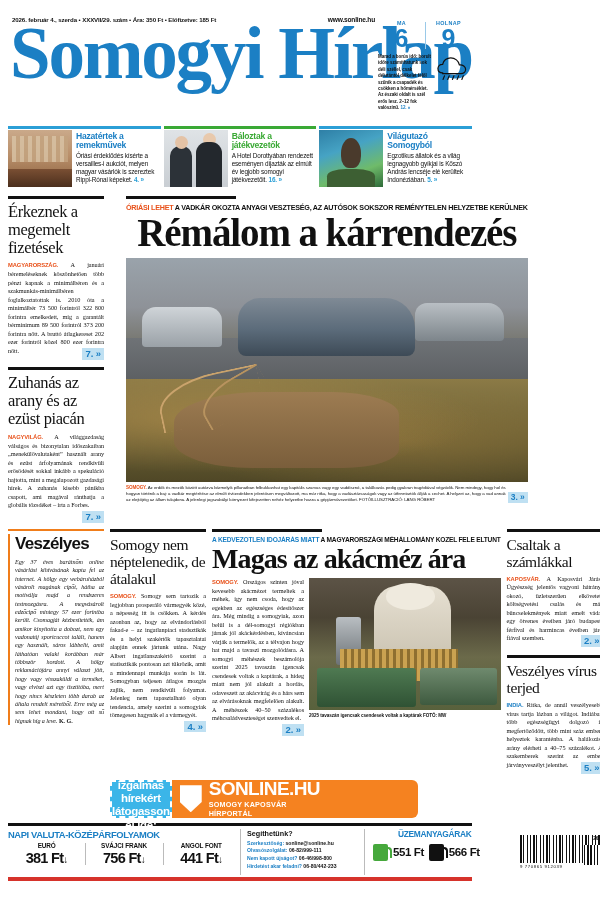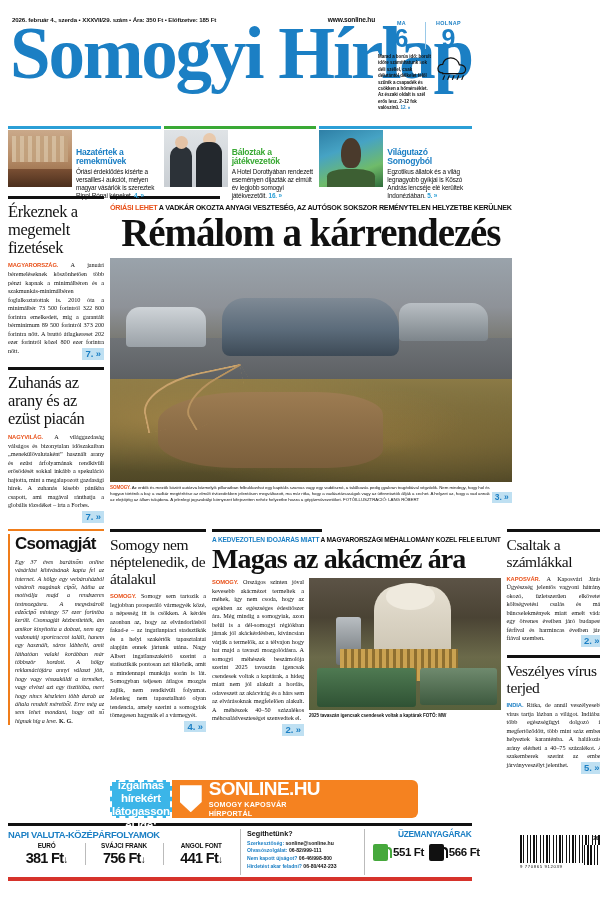--- a/index.html
+++ b/index.html
@@ -66,21 +66,21 @@
   .teaser-bar {
     position: absolute; top: 0; left: 0; right: 0; height: 2.5px;
   }
   .t1 .teaser-bar { background: #2b9fd6; }
   .t2 .teaser-bar { background: #2b9fd6; }
   .t3 .teaser-bar { background: #3aa935; }
   .teaser-thumb {
     width: 64px; height: 57px; flex: none;
     background-size: cover; background-position: center;
   }
-  .teaser-txt { padding: 18px 2px 0 4px; }
+  .teaser-txt { padding: 2px 2px 0 4px; }
   .teaser-head {
     font-size: 8.6px; font-weight: bold; letter-spacing: -0.25px;
     line-height: 1.05; margin-bottom: 2px;
   }
   .t1 .teaser-head, .t2 .teaser-head { color: #1b7fc4; }
   .t3 .teaser-head { color: #3aa935; }
   .teaser-body {
     font-size: 6.4px; line-height: 1.26; color: #111; letter-spacing: -0.15px;
   }
   .pgref { color: #2b9fd6; font-weight: bold; }
@@ -129,21 +129,21 @@
   .thumb-people i{
     position:absolute;left:11px;top:6px;width:13px;height:13px;border-radius:50%;
     background:#e4c3a6;display:block;
   }
   .thumb-people b{
     position:absolute;left:39px;top:3px;width:13px;height:13px;border-radius:50%;
     background:#e8c9ac;display:block;
   }
 
   
-  .main-grid { display: flex; gap: 6px; margin-top: 6px; }
+  .main-grid { display: flex; gap: 22px; margin-top: 6px; }
   .col-left { width: 96px; flex: none; }
   .col-main { flex: 1; }
 
   .rule-black { height: 3px; background: #111; margin-bottom: 4px; }
 
   .side-head {
     font-family: "Liberation Serif", serif;
     font-size: 16.5px; line-height: 1.08; letter-spacing: -0.4px;
     color: #111; margin-bottom: 5px;
   }
@@ -492,21 +492,21 @@
         <span class="cap-page">3. »</span>
       </div>
     </div>
   </div>
 
   <div class="lower">
 
     <div class="lw-col1">
       <div class="edzo-top"></div>
       <div class="edzo-box">
-        <div class="edzo-head">Csomagját</div>
+        <div class="edzo-head">Veszélyes</div>
         <div class="edzo-body">
           <span>Egy 37 éves barátnőm online vásárlási kihívásának kapta fel az internet. A hölgy egy webáruházból vásárolt magának cipőt, hátha az motiválja majd a rendszeres testmozgásra. A megvásárolt edzőcipő mintegy 57 ezer forintba került. Csomagját kézbesítették, ám amikor kinyitotta a dobozt, nem egy vadonatúj sportcuccot talált, hanem egy használt, sáros lábbelit, amit láthatóan valaki korábban már többször hordott. A hölgy reklamációjára annyi választ jött, hogy vagy visszaküldi a terméket, vagy elviszi azt egy tisztítóba, mert hogy nincs készleten több darab az általa rendelt méretből. Erre még az sem lehet mondani, hogy ott sű hígnak híg a leve.</span>
           <span class="sig">K. G.</span>
         </div>
       </div>
     </div>
 
     <div class="lw-col2">
       <div class="rule-black"></div>
       <div class="mid-head">Somogy nem néptelenedik, de átalakul</div>

